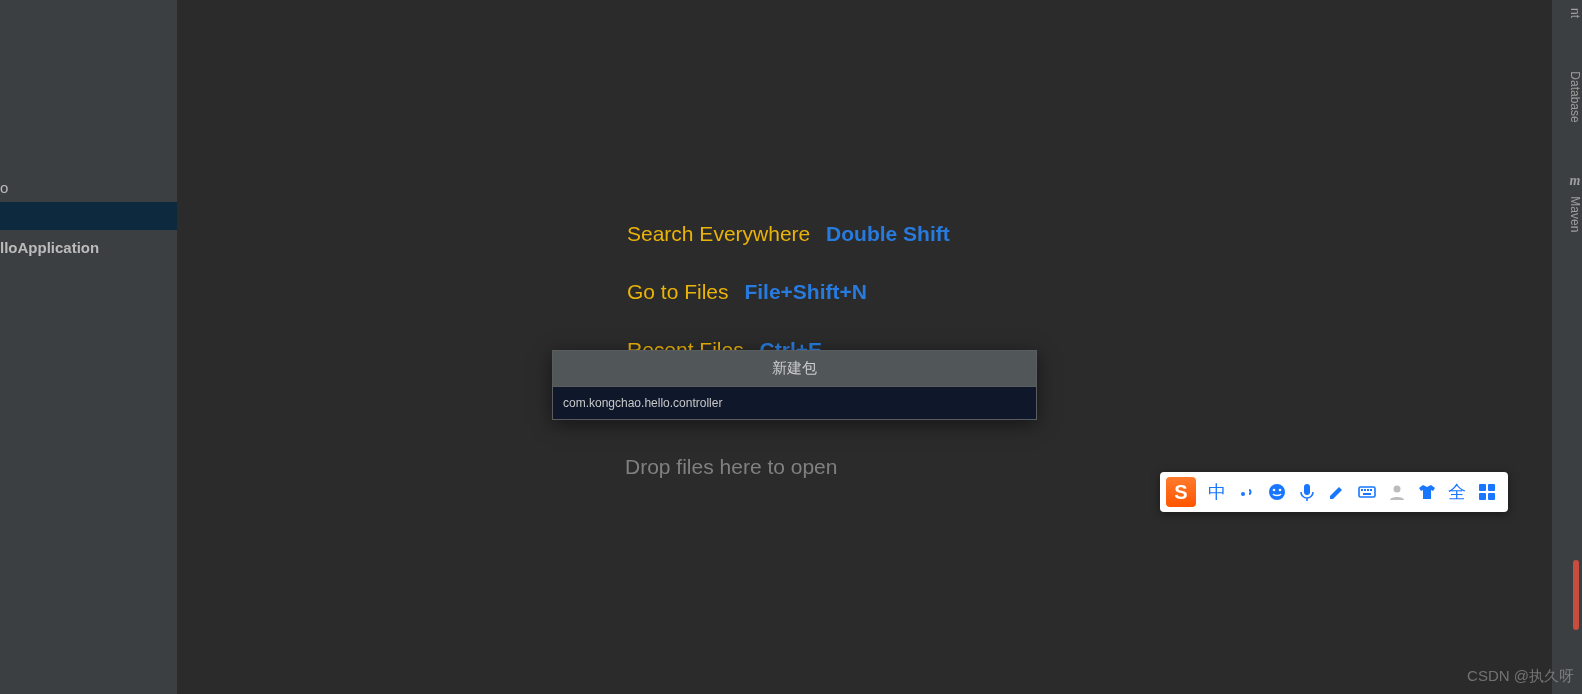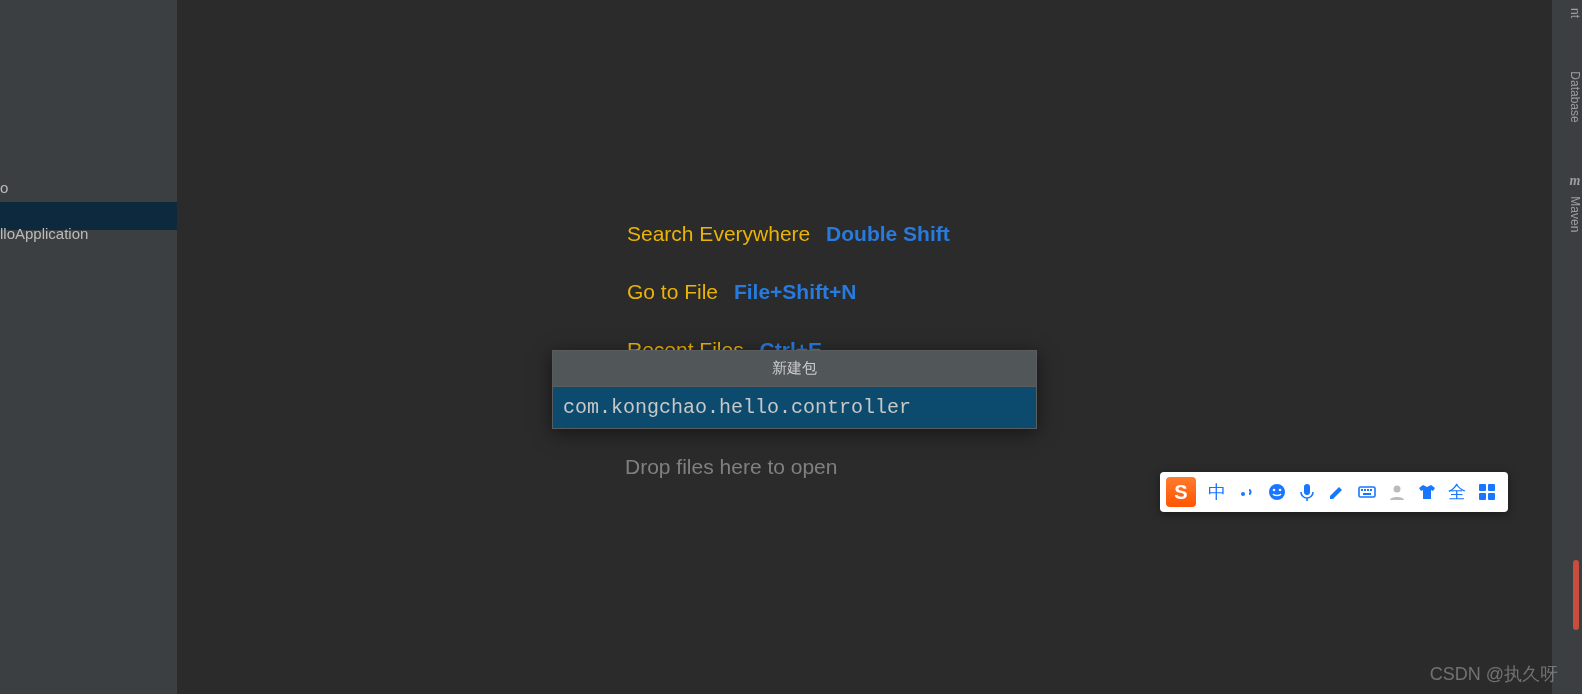--- a/index.html
+++ b/index.html
@@ -26,21 +26,21 @@
       font-size: 15px;
       padding-left: 0;
       white-space: nowrap;
       overflow: hidden;
     }
     .sidebar-item.selected {
       background: #0d293e;
     }
     .sidebar-item.pos1 { position: absolute; top: 174px; }
     .sidebar-item.pos2 { position: absolute; top: 202px; width: 100%; }
-    .sidebar-item.pos3 { position: absolute; top: 220px; }
+    .sidebar-item.pos3 { position: absolute; top: 234px; font-weight: bold; }
 
     .editor {
       position: absolute;
       left: 177px;
       top: 0;
       right: 30px;
       bottom: 0;
       background: #2b2b2b;
     }
     .hints { position: absolute; left: 450px; top: 222px; }
@@ -71,27 +71,27 @@
     .dialog-title {
       text-align: center;
       color: #ccc;
       font-size: 15px;
       padding: 8px 0;
       border-bottom: 1px solid #5a5d5f;
       background: #515658;
     }
     .dialog-input {
       width: 100%;
-      background: #0c4a6e;
+      background: #0f172a;
       border: none;
       outline: none;
       color: #c8c8c8;
-      font-size: 20px;
+      font-size: 12px;
       padding: 9px 10px;
-      font-family: Liberation Mono, monospace;
+      font-family: Liberation Sans, sans-serif;
     }
 
     .right-rail {
       position: absolute;
       right: 0;
       top: 0;
       width: 30px;
       height: 694px;
       background: #3c3f41;
     }
@@ -161,43 +161,43 @@
       display: flex;
       align-items: center;
       justify-content: center;
       cursor: pointer;
     }
     .ime-icon.gray { color: #bcbcbc; }
     .ime-icon svg { width: 20px; height: 20px; }
 
     .watermark {
       position: absolute;
-      right: 24px;
+      right: 8px;
       bottom: 8px;
       color: rgba(200,200,200,0.45);
-      font-size: 18px;
+      font-size: 15px;
     }
   </style>
 </head>
 <body>
 
 <div class="sidebar">
   <div class="sidebar-item pos1">o</div>
   <div class="sidebar-item pos2 selected"></div>
   <div class="sidebar-item pos3">lloApplication</div>
 </div>
 
 <div class="editor">
   <div class="hints">
     <div class="hint-row">
       <span class="hint-label">Search Everywhere</span>
       <span class="hint-shortcut">Double Shift</span>
     </div>
     <div class="hint-row">
-      <span class="hint-label">Go to File</span>
+      <span class="hint-label">Go to Files</span>
       <span class="hint-shortcut">File+Shift+N</span>
     </div>
     <div class="hint-row">
       <span class="hint-label">Recent Files</span>
       <span class="hint-shortcut">Ctrl+E</span>
     </div>
   </div>
   <div class="drop-text">Drop files here to open</div>
 
   <div class="dialog">

